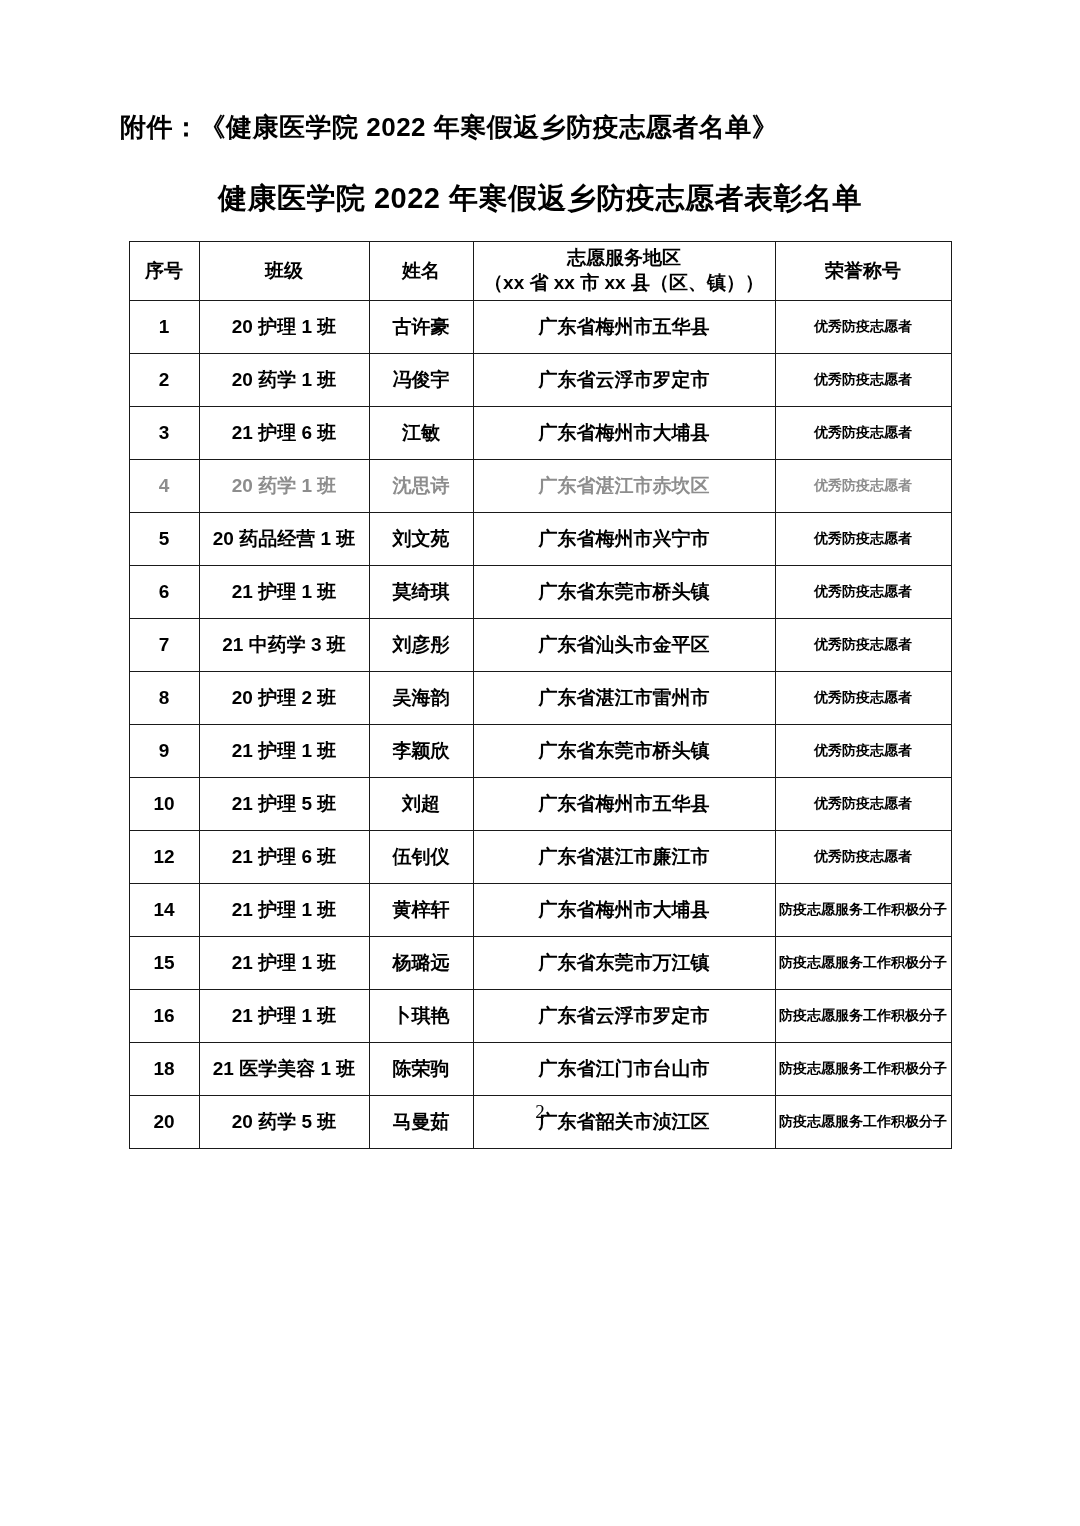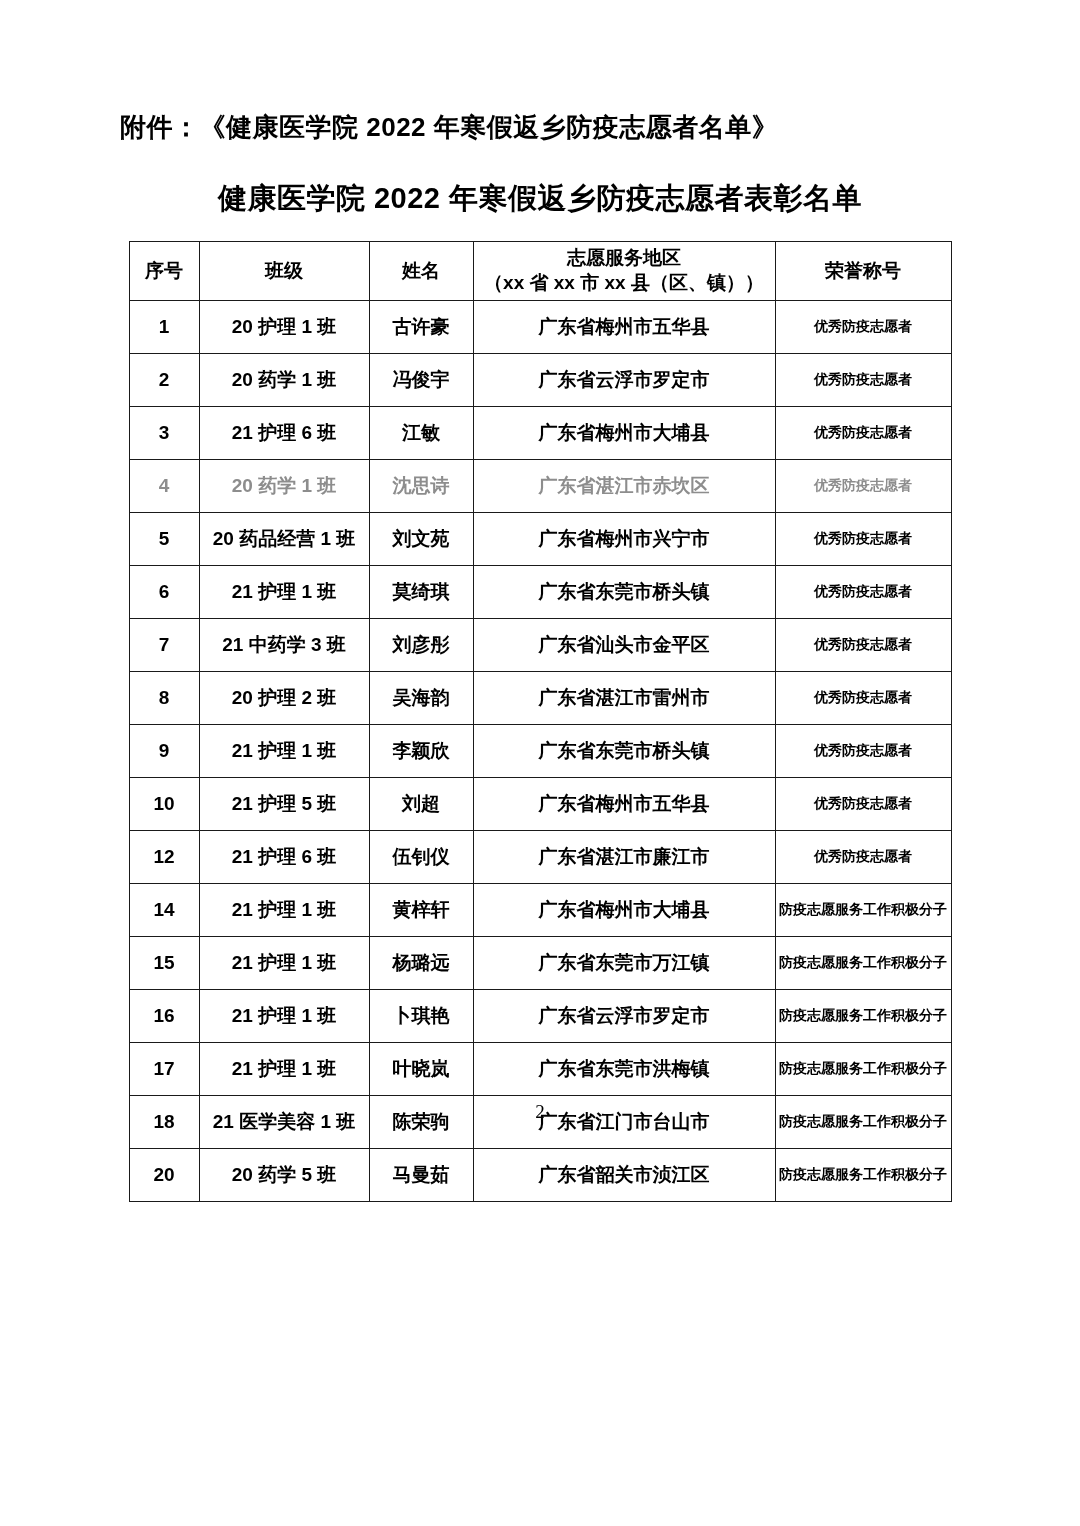--- a/index.html
+++ b/index.html
@@ -239,29 +239,20 @@
         <tr>
           <td><span>16</span></td>
           <td><span>21 护理 1 班</span></td>
           <td><span>卜琪艳</span></td>
           <td><span>广东省云浮市罗定市</span></td>
           <td>
             <span class="honor-wrap">防疫志愿服务工作积极分子</span>
           </td>
         </tr>
         <tr>
-          <td><span>17</span></td>
-          <td><span>21 护理 1 班</span></td>
-          <td><span>叶晓岚</span></td>
-          <td><span>广东省东莞市洪梅镇</span></td>
-          <td>
-            <span class="honor-wrap">防疫志愿服务工作积极分子</span>
-          </td>
-        </tr>
-        <tr>
           <td><span>18</span></td>
           <td><span>21 医学美容 1 班</span></td>
           <td><span>陈荣驹</span></td>
           <td><span>广东省江门市台山市</span></td>
           <td>
             <span class="honor-wrap">防疫志愿服务工作积极分子</span>
           </td>
         </tr>
         <tr>
           <td><span>20</span></td>

